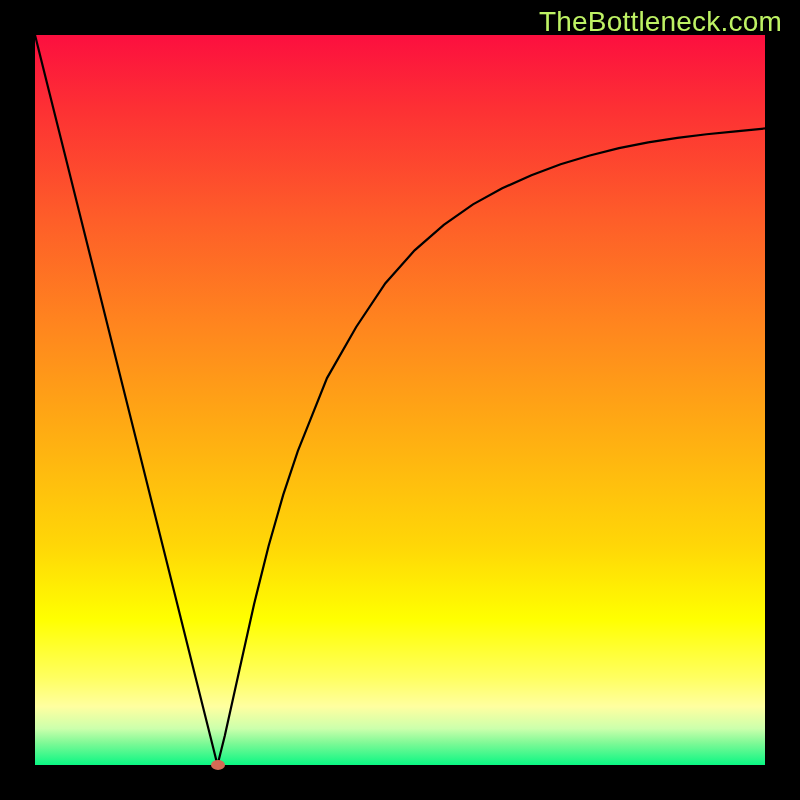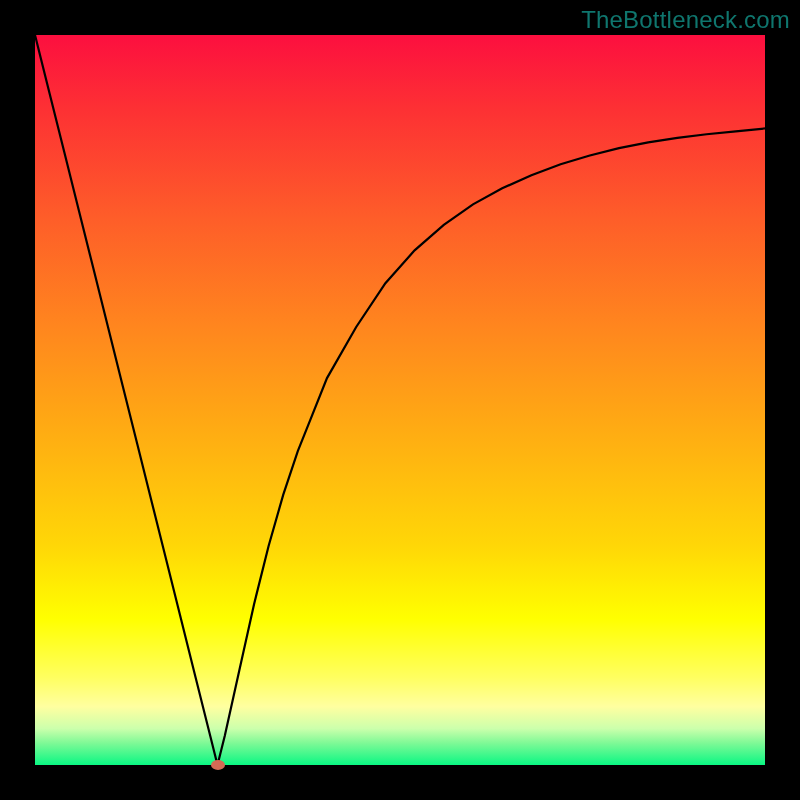--- a/index.html
+++ b/index.html
@@ -38,23 +38,23 @@
       #ffff60 88%,
       #ffffa0 92%,
       #ccffac 95%,
       #7ef996 97%,
       #0af783 100%
     );
   }
   .watermark {
     position: absolute;
     top: 6px;
-    right: 10px;
-    color: #0f766e;
-    font-size: 24px;
+    right: 18px;
+    color: #bef264;
+    font-size: 28px;
     font-weight: 500;
     letter-spacing: 0.2px;
     user-select: none;
   }
   svg.curve {
     position: absolute;
     left: 0;
     top: 0;
     width: 730px;
     height: 730px;

